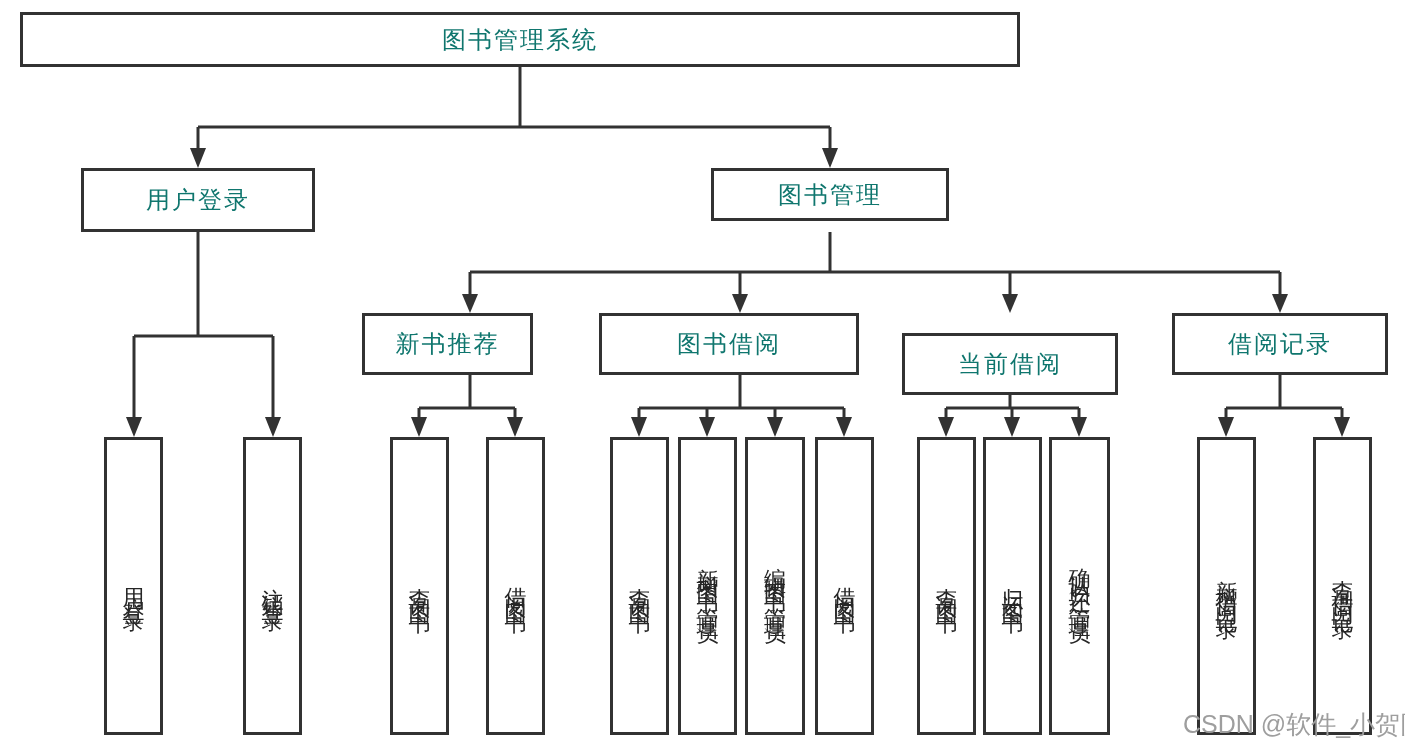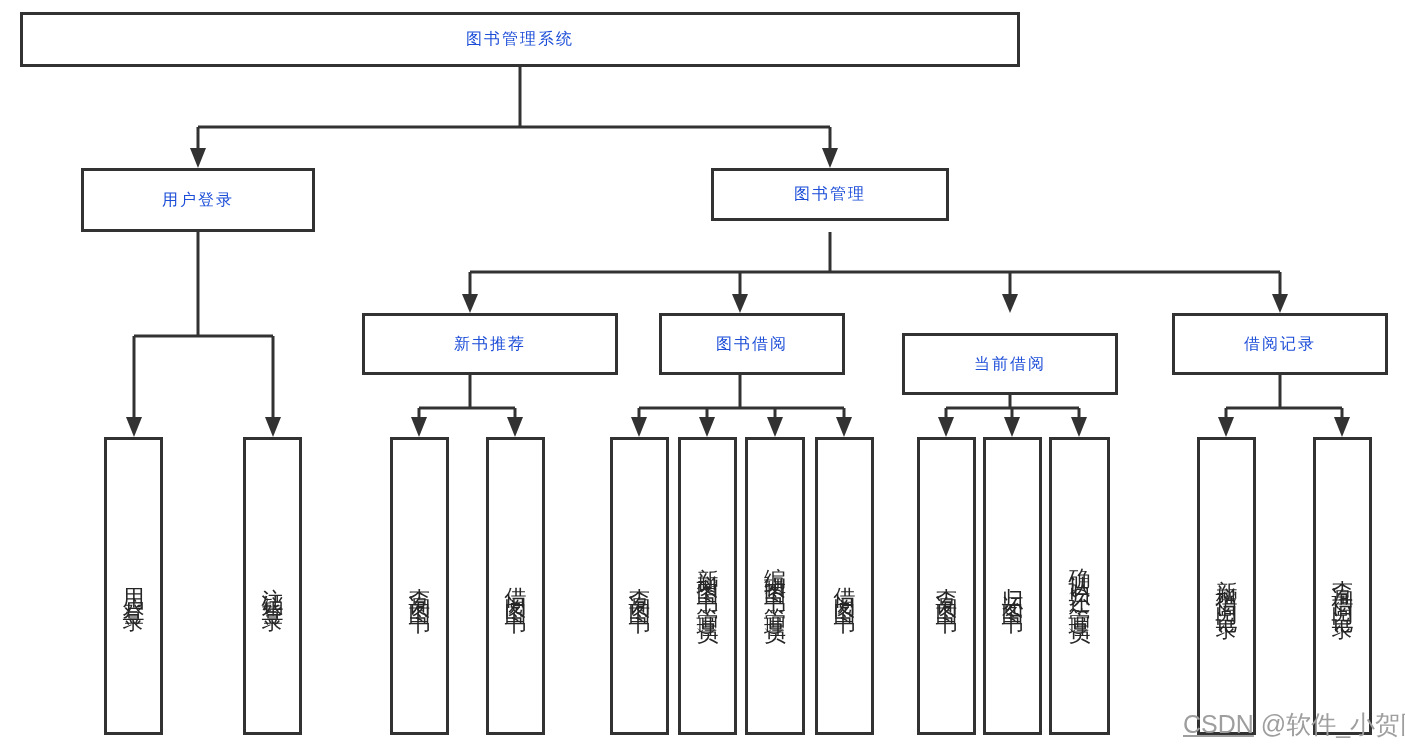--- a/index.html
+++ b/index.html
@@ -31,23 +31,23 @@
     stroke: none;
   }
   .hnode {
     position: absolute;
     box-sizing: border-box;
     background: #ffffff;
     border: 3px solid #323232;
     display: flex;
     align-items: center;
     justify-content: center;
-    font-size: 16px;
+    font-size: 24px;
     letter-spacing: 2px;
-    color: #1d4ed8;
+    color: #0f766e;
     white-space: nowrap;
     z-index: 2;
   }
   .vnode {
     position: absolute;
     box-sizing: border-box;
     background: #ffffff;
     border: 3px solid #323232;
     display: flex;
     align-items: center;
@@ -68,21 +68,20 @@
   #watermark {
     position: absolute;
     left: 1183px;
     top: 708px;
     font-size: 25px;
     color: #9e9e9e;
     white-space: nowrap;
     z-index: 3;
   }
   #watermark .wm-prefix {
-    text-decoration: underline;
   }
 </style>
 </head>
 <body>
 
 <div id="stage">
 
   <svg id="connectors" viewBox="0 0 1405 747" xmlns="http://www.w3.org/2000/svg">
 
     <g>
@@ -158,23 +157,23 @@
       <polygon points="1334,417 1350,417 1342,437"></polygon>
     </g>
   </svg>
 
   <div class="hnode" style="left:20px; top:12px; width:1000px; height:55px;">图书管理系统</div>
 
   <div class="hnode" style="left:81px; top:168px; width:234px; height:64px;">用户登录</div>
 
   <div class="hnode" style="left:711px; top:168px; width:238px; height:53px;">图书管理</div>
 
-  <div class="hnode" style="left:362px; top:313px; width:256px; height:62px;">新书推荐</div>
-
-  <div class="hnode" style="left:659px; top:313px; width:186px; height:62px;">图书借阅</div>
+  <div class="hnode" style="left:362px; top:313px; width:171px; height:62px;">新书推荐</div>
+
+  <div class="hnode" style="left:599px; top:313px; width:260px; height:62px;">图书借阅</div>
 
   <div class="hnode" style="left:902px; top:313px; width:216px; height:62px;margin-top:20px;">当前借阅</div>
 
   <div class="hnode" style="left:1172px; top:313px; width:216px; height:62px;">借阅记录</div>
 
   <div class="vnode" style="left:104px;">
     <span class="vtext">用户登录</span>
   </div>
 
   <div class="vnode" style="left:243px;">

